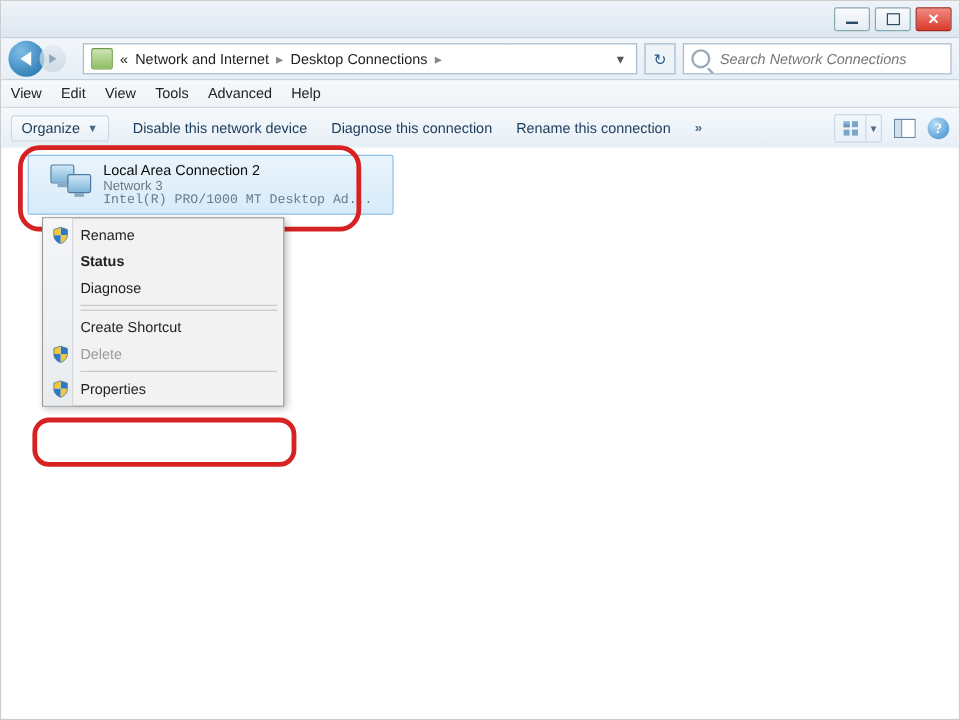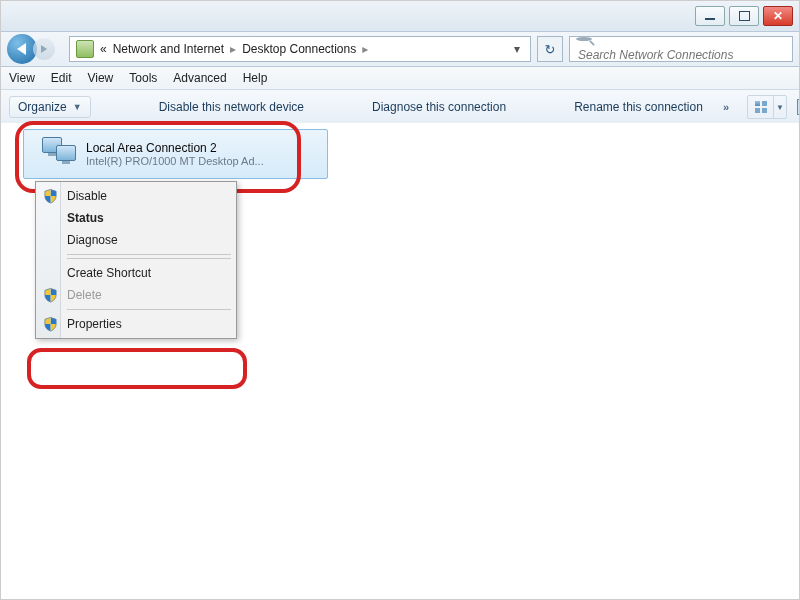--- a/index.html
+++ b/index.html
@@ -20,34 +20,34 @@
   .backbtn .arrow { width:0; height:0; border-top:6px solid transparent; border-bottom:6px solid transparent; border-right:9px solid #fff; margin-left:-2px; }
   .fwdbtn { width:22px; height:22px; border-radius:50%; background:linear-gradient(#e0e8ef,#c6d4df); margin-left:-4px; display:flex; align-items:center; justify-content:center; opacity:0.7;}
   .fwdbtn .arrow { width:0; height:0; border-top:4px solid transparent; border-bottom:4px solid transparent; border-left:6px solid #6a8aa0; }
   .addrbox { flex:1 1 auto; height:24px; border:1px solid #a6b8c8; background:#fff; display:flex; align-items:center; padding:0 6px; gap:6px; overflow:hidden;}
   .addr-icon { width:16px; height:16px; background:linear-gradient(#cde3b5,#8fbf60); border:1px solid #6a9a40; border-radius:2px; flex:none;}
   .addr-seg { color:#222; white-space:nowrap; }
   .addr-sep { color:#888; }
   .addr-dd { margin-left:auto; width:14px; color:#555; text-align:center; }
   .refbtn { width:24px; height:24px; border:1px solid #a6b8c8; background:#eef3f8; display:flex; align-items:center; justify-content:center; }
   .refbtn .arrows { font-size:13px; color:#2a5a8a; }
-  .searchbox { width:210px; height:24px; border:1px solid #a6b8c8; background:#fff; display:flex; align-items:flex-start; padding:0 6px; gap:6px;flex-direction:column;}
+  .searchbox { width:210px; height:24px; border:1px solid #a6b8c8; background:#fff; display:flex; align-items:center; padding:0 6px; gap:6px;}
   .searchbox .mag { width:12px; height:12px; border:2px solid #9aaab8; border-radius:50%; position:relative; }
   .searchbox .mag:after { content:""; position:absolute; right:-5px; bottom:-5px; width:6px; height:2px; background:#9aaab8; transform:rotate(45deg); }
   .searchbox input { border:0; outline:0; font-size:12px; color:#888; font-style:italic; flex:1; background:transparent; }
 
   
   .menubar { height:22px; background:linear-gradient(#f7f9fb,#eef3f7); border-bottom:1px solid #d0dae4; display:flex; align-items:center; padding:0 8px; gap:16px; color:#222; }
   .menubar span { }
 
   
   .cmdbar { height:34px; background:linear-gradient(#f5f9fc,#e6eef6); border-bottom:1px solid #c4d2de; display:flex; align-items:center; padding:0 8px; gap:20px; color:#1a3a5a; }
   .organize { display:flex; align-items:center; gap:6px; background:linear-gradient(#f8fbfd,#e8f0f7); border:1px solid #cbd8e4; border-radius:3px; padding:3px 8px; }
   .organize .dd { font-size:9px; color:#4a6a86; }
-  .cmditem { white-space:nowrap;margin-left:48px; }
+  .cmditem { white-space:nowrap; }
   .cmd-right { margin-left:auto; display:flex; align-items:center; gap:10px; }
   .viewbtn { width:38px; height:22px; border:1px solid #cbd8e4; border-radius:2px; display:flex; }
   .viewbtn .l { flex:1; border-right:1px solid #cbd8e4; display:flex; align-items:center; justify-content:center;}
   .viewbtn .r { width:12px; display:flex; align-items:center; justify-content:center; font-size:8px; color:#4a6a86;}
   .tiles { width:12px; height:12px; position:relative;}
   .tiles:before, .tiles:after { content:""; position:absolute; width:5px; height:5px; background:linear-gradient(#9cc3e4,#5a8ab4); }
   .tiles:before { left:0; top:0; box-shadow: 7px 0 0 #7aa8cc, 0 7px 0 #7aa8cc, 7px 7px 0 #7aa8cc; }
   .paneicon { width:16px; height:14px; border:1px solid #6a8aa4; display:flex;}
   .paneicon .a { width:5px; background:#cfe1ef; border-right:1px solid #6a8aa4;}
   .paneicon .b { flex:1; background:#fff;}
@@ -59,21 +59,21 @@
   
   .tile { position:absolute; left:22px; top:6px; width:305px; height:50px; background:linear-gradient(#eaf4fc,#d6ebf9); border:1px solid #8cbde4; border-radius:2px; display:flex; align-items:center; padding:3px 18px; box-sizing:border-box; }
   .tile .ico { width:38px; height:38px; flex:none; position:relative; margin-right:6px; }
   .mon { position:absolute; width:18px; height:14px; background:linear-gradient(#cfe6f6,#7fb5da); border:1px solid #4a7aa0; border-radius:2px; }
   .mon:after { content:""; position:absolute; bottom:-4px; left:5px; width:8px; height:3px; background:#8aa8be; }
   .tile .ico .m1 { left:0; top:2px; }
   .tile .ico .m2 { left:14px; top:10px; }
   .tile .txt { overflow:hidden; }
   .tile-title { color:#0a0a0a; white-space:nowrap; }
   .tile-sub1 { color:#6a7a88; font-size:11px; white-space:nowrap; }
-  .tile-sub2 { color:#6a7a88; font-size:11px; white-space:nowrap; }
+  .tile-sub2 { color:#6a7a88; font-size:11px; white-space:nowrap;font-family:Liberation Mono, monospace; }
 
   .highlight-tile { position:absolute; left:14px; top:-2px; width:278px; height:64px; border:4px solid #d62222; border-radius:18px; pointer-events:none; }
 
   
   .ctxmenu { position:absolute; left:34px; top:58px; width:194px; background:#f2f2f2; border:1px solid #9a9a9a; box-shadow:2px 2px 6px rgba(0,0,0,0.25); padding:3px; }
   .ctx-item { height:22px; display:flex; align-items:center; padding:0 8px 0 28px; position:relative; color:#222; }
   .ctx-item.bold { font-weight:bold; }
   .ctx-item.disabled { color:#9a9a9a; }
   .ctx-sep { height:1px; background:#c8c8c8; margin:3px 2px 3px 28px; }
   .ctx-gutter { position:absolute; left:0; top:0; bottom:0; width:24px; background:linear-gradient(#f4f6f8,#e8ecef); border-right:1px solid #d4d8dc; }
@@ -164,40 +164,41 @@
 
   <div class="content">
 
     <div class="tile">
       <div class="ico">
         <div class="mon m1"></div>
           <div class="mon m2"></div>
       </div>
       <div class="txt">
         <div class="tile-title">Local Area Connection 2</div>
+        <div class="tile-sub1">Network  3</div>
         <div class="tile-sub2">Intel(R) PRO/1000 MT Desktop Ad...</div>
       </div>
     </div>
     <div class="highlight-tile"></div>
 
     <div class="ctxmenu">
       <div class="ctx-gutter"></div>
       <div class="ctx-inner" id="ctx-inner">
           <div class="ctx-item">
             <div class="shield">
               <svg viewBox="0 0 16 16" width="15" height="16">
                 <path d="M8 1 L14 3 V8 C14 12 11 14.5 8 15.5 C5 14.5 2 12 2 8 V3 Z" fill="#fff"></path>
                 <path d="M8 1 L14 3 V8 H8 Z" fill="#2a78c8"></path>
                 <path d="M8 1 L2 3 V8 H8 Z" fill="#f2c838"></path>
                 <path d="M8 8 H14 C14 12 11 14.5 8 15.5 Z" fill="#f2c838"></path>
                 <path d="M8 8 H2 C2 12 5 14.5 8 15.5 Z" fill="#2a78c8"></path>
                 <path d="M8 1 L14 3 V8 C14 12 11 14.5 8 15.5 C5 14.5 2 12 2 8 V3 Z" fill="none" stroke="#5a7a9a" stroke-width="0.8"></path>
               </svg>
             </div>
-            <span>Disable</span>
+            <span>Rename</span>
           </div>
           <div class="ctx-item bold">
             <span>Status</span>
           </div>
           <div class="ctx-item">
             <span>Diagnose</span>
           </div>
           <div class="ctx-sep"></div>
           <div class="ctx-sep"></div>
           <div class="ctx-item">

